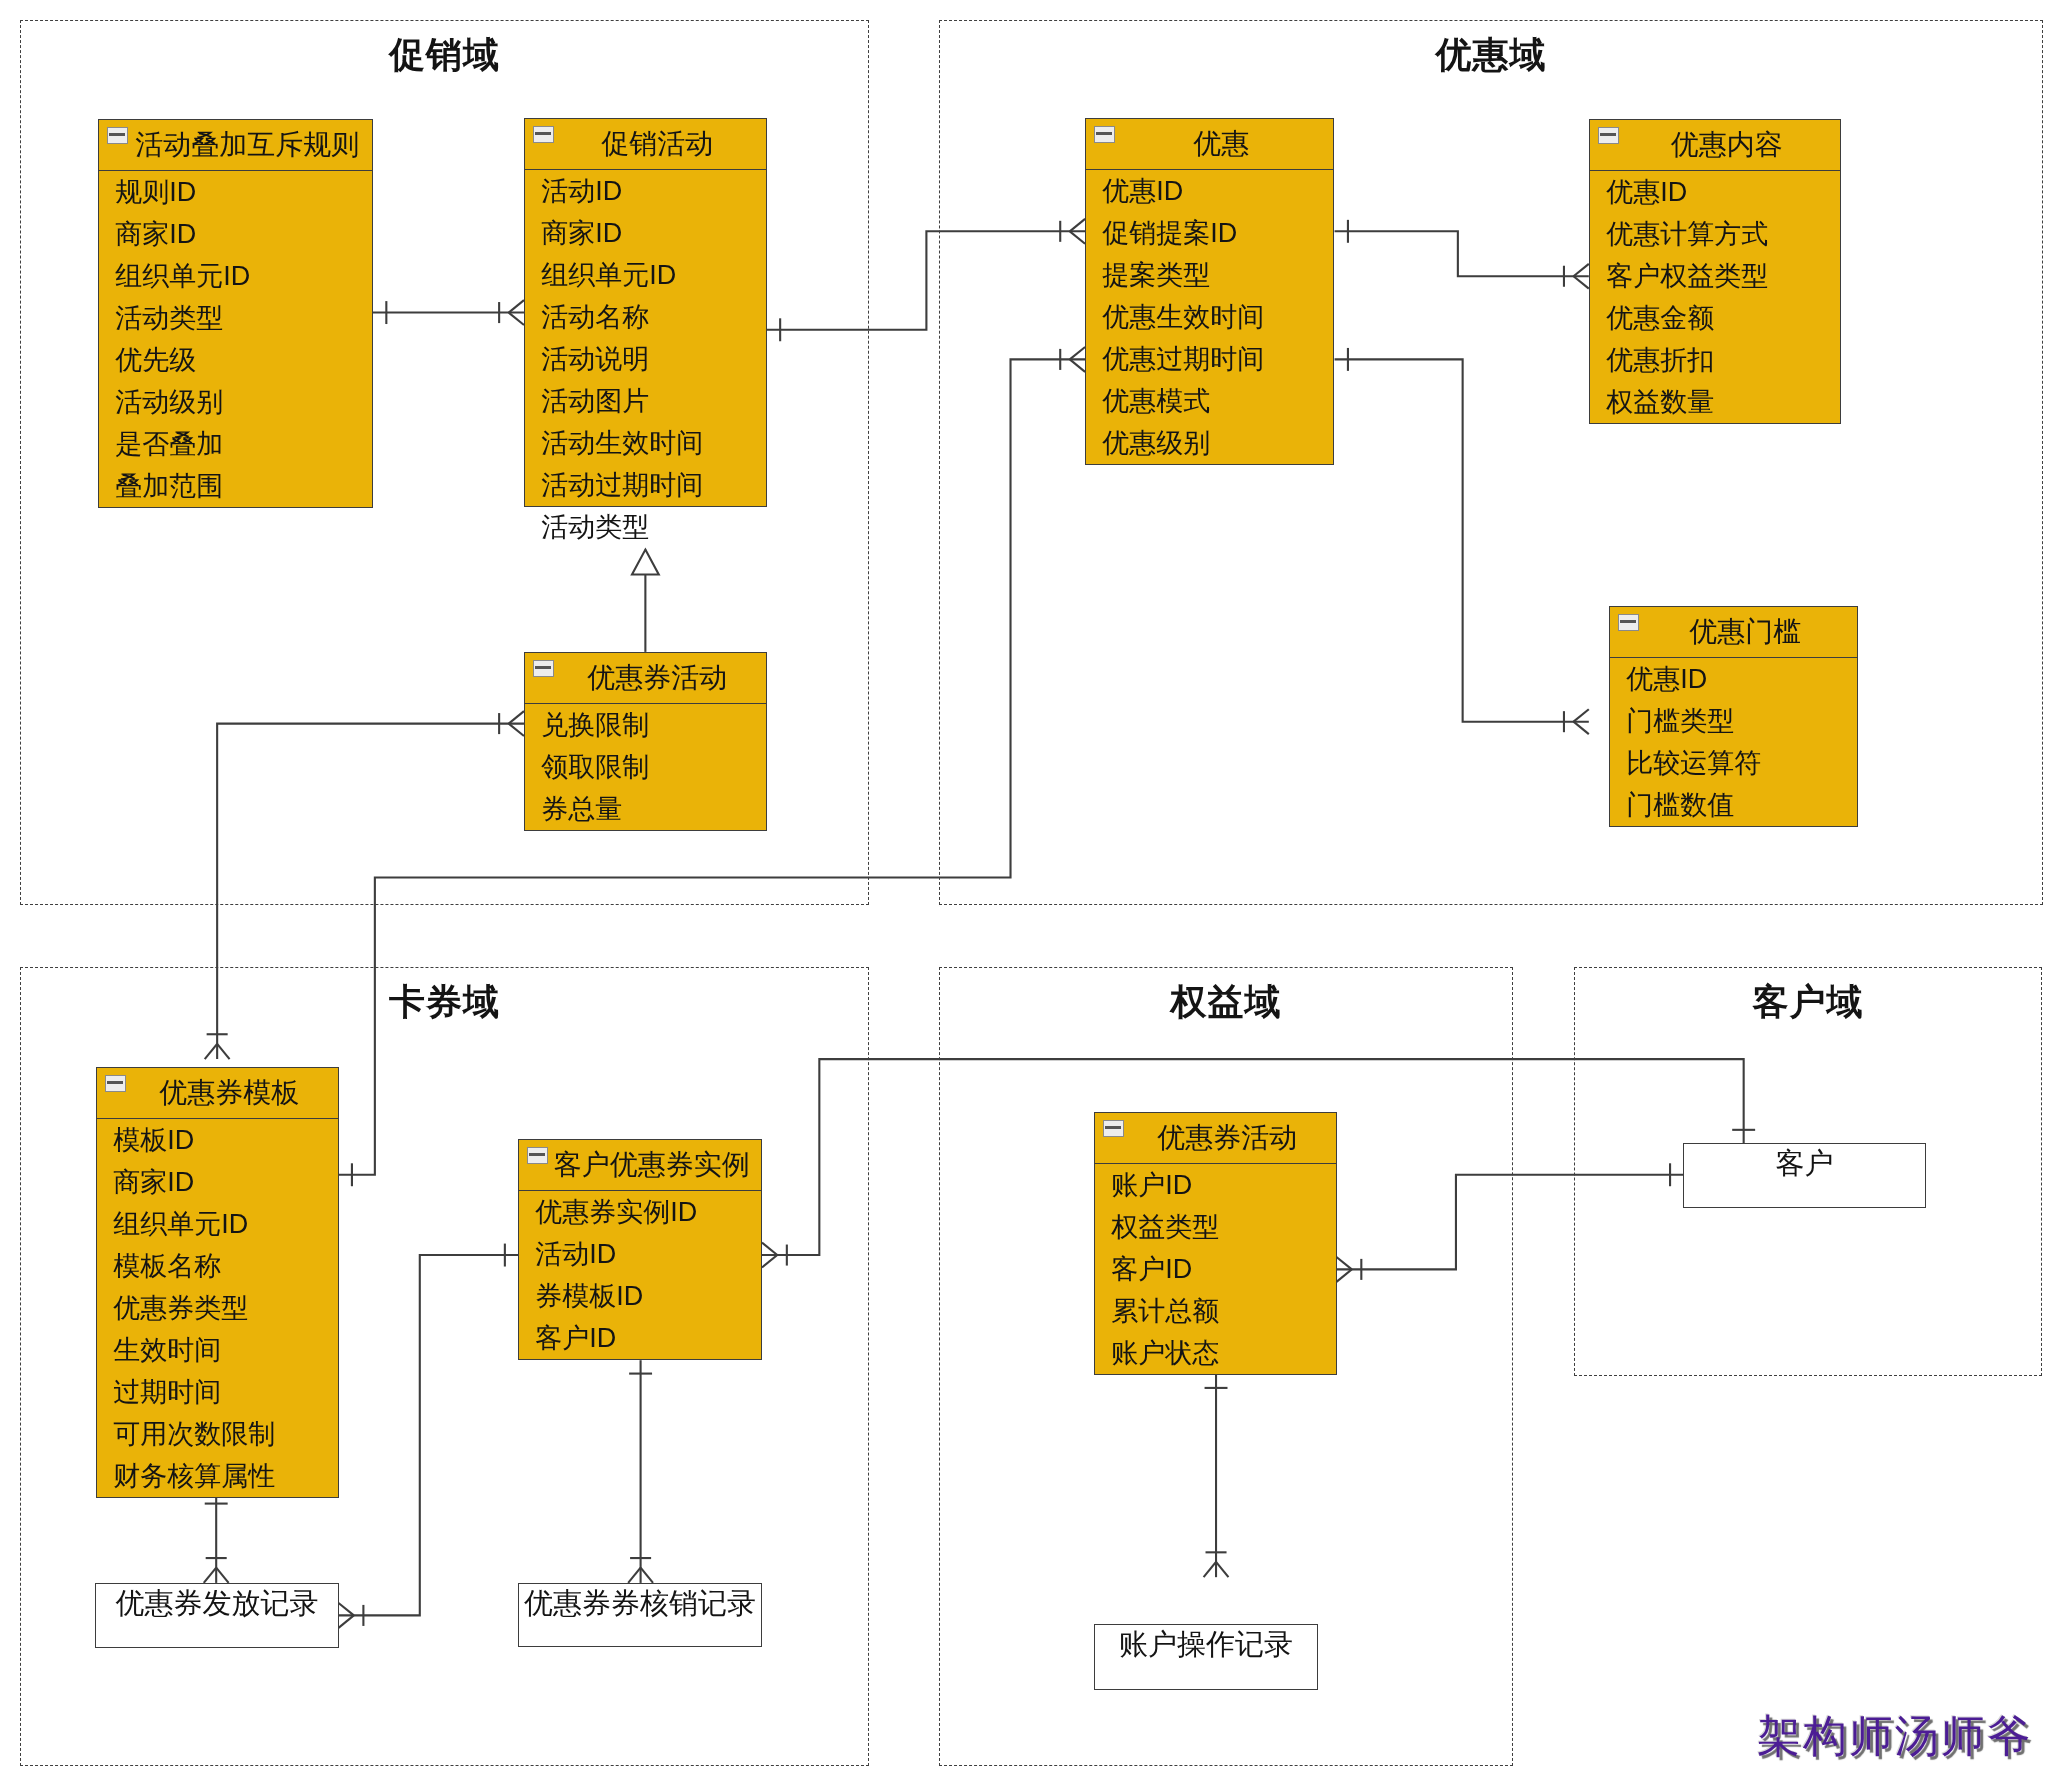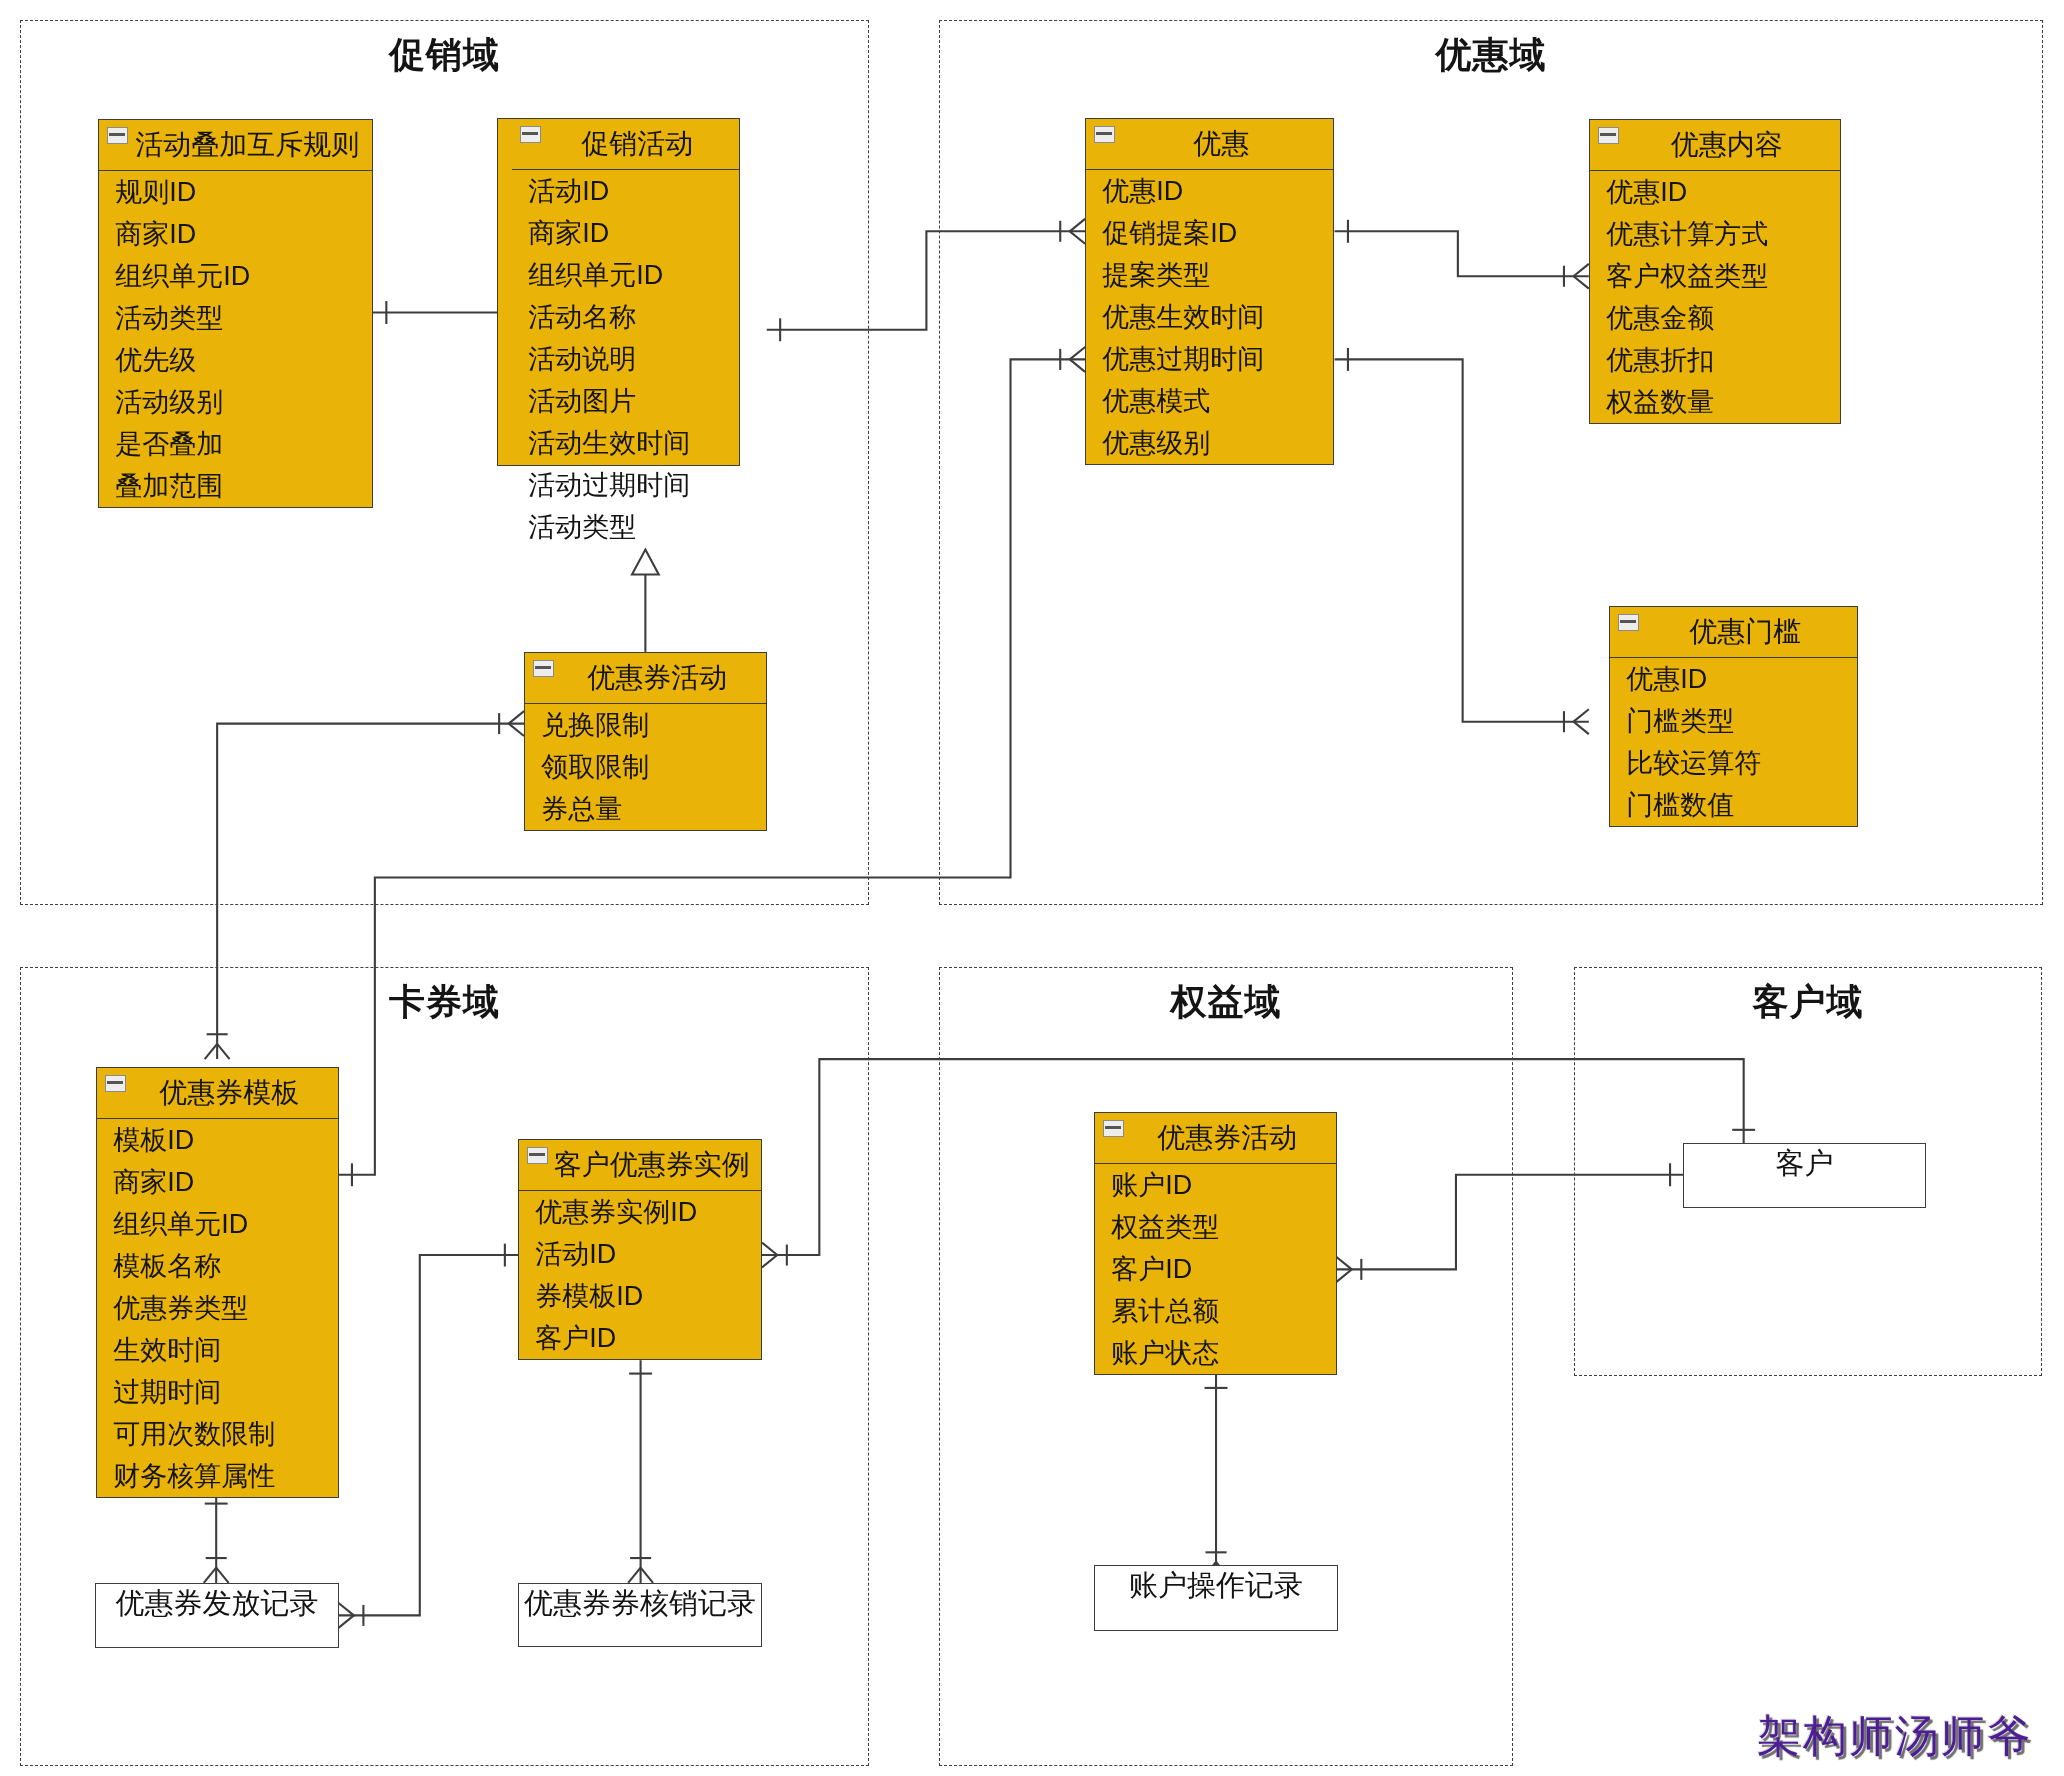--- a/index.html
+++ b/index.html
@@ -155,21 +155,21 @@
       <div class="field">商家ID</div>
       <div class="field">组织单元ID</div>
       <div class="field">活动类型</div>
       <div class="field">优先级</div>
       <div class="field">活动级别</div>
       <div class="field">是否叠加</div>
       <div class="field">叠加范围</div>
     </div>
   </div>
 
-  <div class="entity" style="left:497px;top:118px;width:243px;height:348px;padding-left:14px;">
+  <div class="entity" style="left:524px;top:118px;width:243px;height:389px;">
     <div class="entity-header">
       <span class="collapse-icon"></span>
       <span>促销活动</span>
     </div>
     <div class="fields">
       <div class="field">活动ID</div>
       <div class="field">商家ID</div>
       <div class="field">组织单元ID</div>
       <div class="field">活动名称</div>
       <div class="field">活动说明</div>
@@ -280,21 +280,21 @@
       <div class="field">账户状态</div>
     </div>
   </div>
 
   <div class="plain-box" style="left:95px;top:1583px;width:244px;height:65px;">
     <span>优惠券发放记录</span>
   </div>
   <div class="plain-box" style="left:518px;top:1583px;width:244px;height:64px;">
     <span>优惠券券核销记录</span>
   </div>
-  <div class="plain-box" style="left:1094px;top:1565px;width:244px;height:66px;">
+  <div class="plain-box" style="left:1094px;top:1624px;width:224px;height:66px;">
     <span>账户操作记录</span>
   </div>
   <div class="plain-box" style="left:1683px;top:1143px;width:243px;height:65px;">
     <span>客户</span>
   </div>
 
   <div class="watermark">架构师汤师爷</div>
 </div>
 
 

